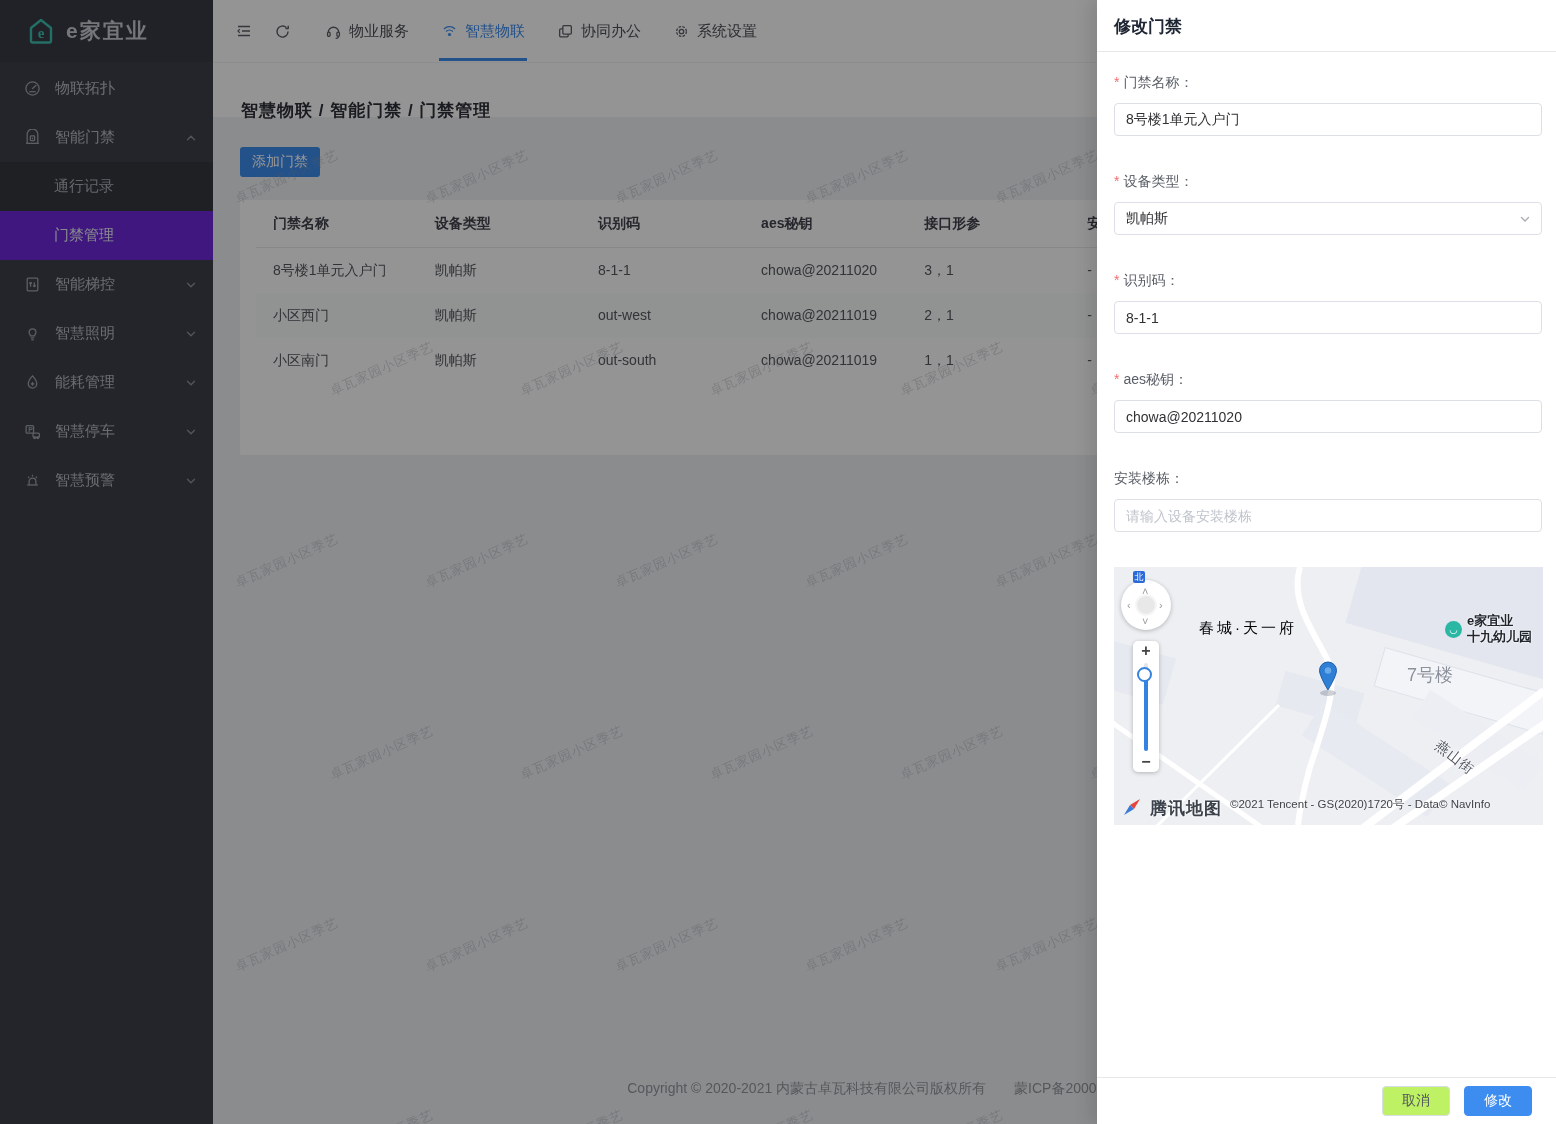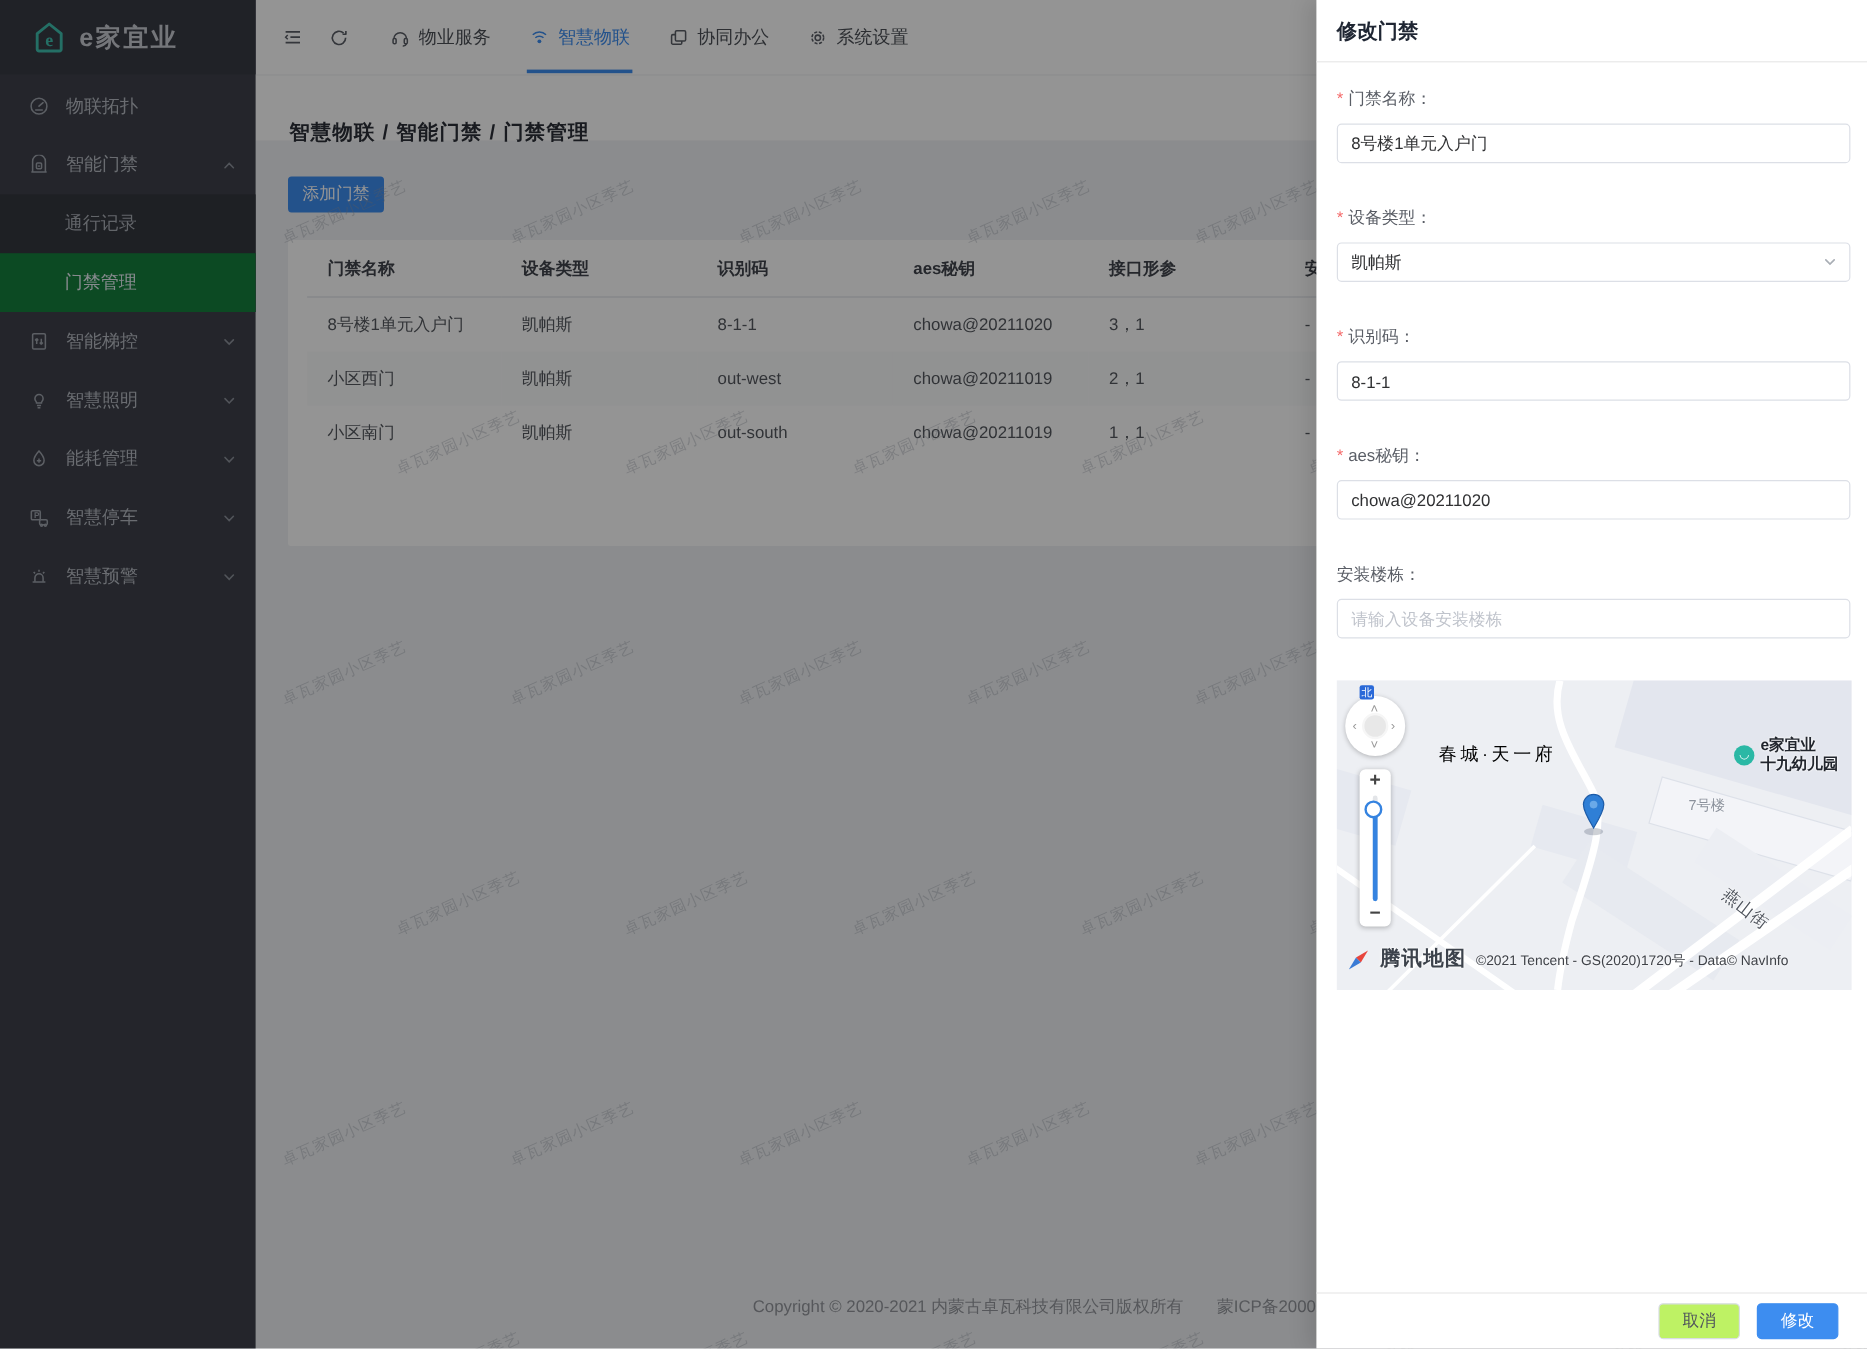--- a/index.html
+++ b/index.html
@@ -10,21 +10,21 @@
   
   .sidebar { position:absolute; left:0; top:0; width:213px; height:1124px; background:#3e414b; z-index:10; }
   .logo { height:62px; display:flex; align-items:center; padding-left:26px; background:#383b44; }
   .logo-text { color:#c9ccd3; font-size:21px; font-weight:700; letter-spacing:2px; margin-left:10px; }
   .menu { padding-top:2px; }
   .menu-item { height:49px; display:flex; align-items:center; color:#b7bbc3; font-size:15px; cursor:pointer; padding:0 16px 0 24px; position:relative; }
   .menu-item .mi-icon { width:17px; height:17px; margin-right:14px; display:inline-flex; color:#9fa4ad; }
   .menu-item .chev { margin-left:auto; color:#8d929b; display:inline-flex; }
   .submenu { background:#34373e; }
   .submenu .menu-item { padding-left:54px; color:#aaaeb6; }
-  .menu-item.active { background:#15803d; color:#e8edf4; }
+  .menu-item.active { background:#6d28d9; color:#e8edf4; }
 
   
   .main { position:absolute; left:213px; top:0; right:0; height:1124px; }
   .topbar { height:62px; background:#fff; display:flex; align-items:center; padding-left:12px; }
   .tb-icon { width:38px; height:62px; display:flex; align-items:center; justify-content:center; color:#5a5e66; cursor:pointer; }
   .nav-tabs { display:flex; height:62px; margin-left:8px; }
   .nav-tab { display:flex; align-items:center; gap:7px; padding:5px 16px; font-size:15px; color:#4c5057; cursor:pointer; position:relative; }
   .nav-tab .nt-icon { display:inline-flex; color:#5a5e66; }
   .nav-tab.active { color:#3d8df0; }
   .nav-tab.active .nt-icon { color:#3d8df0; }
@@ -63,36 +63,36 @@
   .finput::placeholder { color:#c0c4cc; }
   .fselect { position:relative; }
   .fselect .chev-down { position:absolute; right:11px; top:9px; color:#a9aeb5; }
 
   
   .map { position:relative; width:429px; height:258px; background:#edeff3; overflow:hidden; margin-top:-2px; }
   .map-label-area { position:absolute; left:85px; top:52px; font-size:15px; color:#000000; letter-spacing:3px; }
   .map-kg { position:absolute; left:331px; top:46px; display:flex; gap:5px; }
   .kg-icon { width:17px; height:17px; background:#2ab8a5; border-radius:50%; color:#fff; font-size:10px; display:flex; align-items:center; justify-content:center; margin-top:8px; flex:0 0 17px; }
   .kg-text { font-size:13px; font-weight:700; color:#22262e; line-height:16px; text-shadow:0 0 2px #fff,0 0 2px #fff; }
-  .map-bld7 { position:absolute; left:293px; top:96px; font-size:12px; color:#8b919c; text-shadow:0 0 2px #fff; }
+  .map-bld7 { position:absolute; left:293px; top:96px; font-size:18px; color:#8b919c; text-shadow:0 0 2px #fff; }
   .map-street { position:absolute; left:318px; top:182px; font-size:14px; color:#4c515a; transform:rotate(38deg); text-shadow:0 0 2px #fff,0 0 2px #fff; letter-spacing:1px; }
 
   .pan-ctrl { position:absolute; left:7px; top:13px; width:50px; height:50px; background:#fff; border-radius:50%; box-shadow:0 1px 4px rgba(0,0,0,0.25); }
   .pan-knob { position:absolute; left:14px; top:14px; width:22px; height:22px; background:#e8e8e8; border-radius:50%; border:2px solid #f6f6f6; }
   .pan-arrow { position:absolute; color:#9a9a9a; font-size:11px; line-height:10px; }
   .north-badge { position:absolute; left:19px; top:4px; width:12px; height:12px; background:#2a69d8; color:#fff; font-size:9px; line-height:12px; text-align:center; border-radius:2px; z-index:2; }
   .zoom-ctrl { position:absolute; left:19px; top:74px; width:26px; height:131px; background:#fff; border-radius:5px; box-shadow:0 1px 4px rgba(0,0,0,0.25); }
   .zoom-plus,.zoom-minus { position:absolute; left:0; width:26px; text-align:center; font-size:16px; color:#444; font-weight:700; }
   .zoom-plus { top:1px; } .zoom-minus { bottom:1px; }
   .zoom-track { position:absolute; left:11px; top:22px; width:4px; height:88px; background:#e3e5e8; border-radius:2px; }
   .zoom-fill { position:absolute; left:11px; top:34px; width:4px; height:76px; background:#3583e0; border-radius:2px; }
   .zoom-handle { position:absolute; left:4px; top:26px; width:15px; height:15px; background:#fff; border:2px solid #3583e0; border-radius:50%; }
 
   .map-pin { position:absolute; left:204px; top:94px; width:20px; height:30px; }
-  .map-footer { position:absolute; left:8px; bottom:15px; display:flex; align-items:flex-end; gap:8px; }
+  .map-footer { position:absolute; left:8px; bottom:5px; display:flex; align-items:flex-start; gap:8px; }
   .tx-logo-text { font-size:17px; font-weight:700; color:#3c424b; text-shadow:0 0 2px #fff,0 0 3px #fff; letter-spacing:1px; }
   .attribution { font-size:11.5px; color:#3f4248; margin-bottom:2px; text-shadow:0 0 2px #fff; }
 
   .drawer-footer { border-top:1px solid #e8e8e8; height:47px; display:flex; align-items:center; justify-content:flex-end; gap:14px; padding-right:24px; }
   .btn { height:30px; padding:0 19px; font-size:14px; border-radius:4px; cursor:pointer; font-family:inherit; }
   .btn-cancel { background:#bef264; border:1px solid #d8dce3; color:#50555c; }
   .btn-primary { background:#3d8df0; border:1px solid #3d8df0; color:#fff; }
 </style>
 </head>
 <body>

